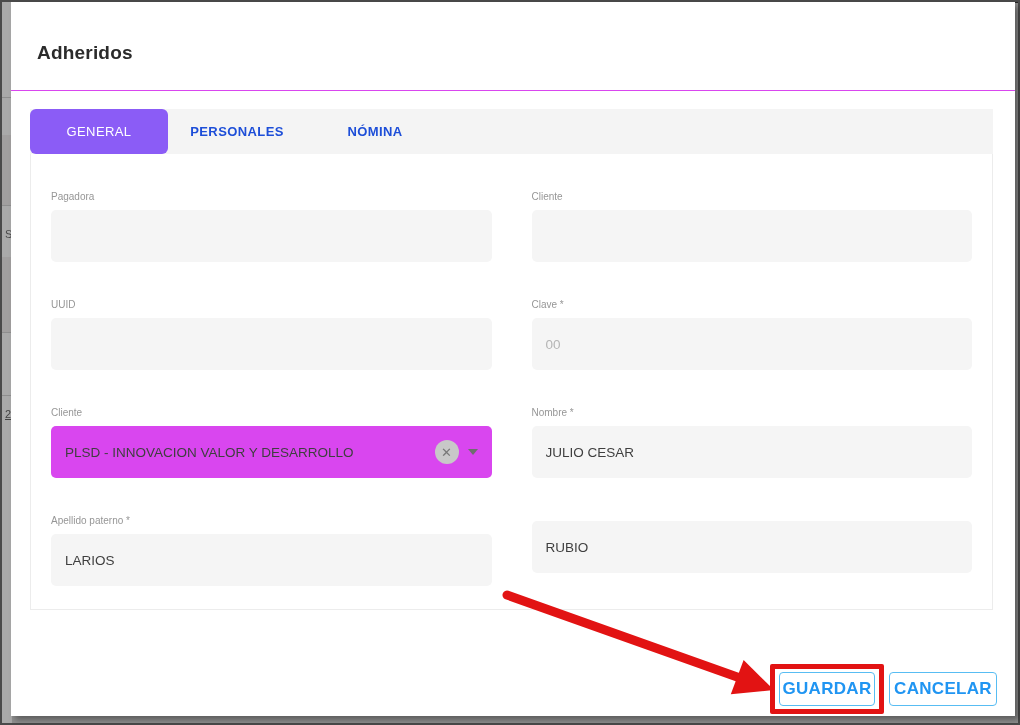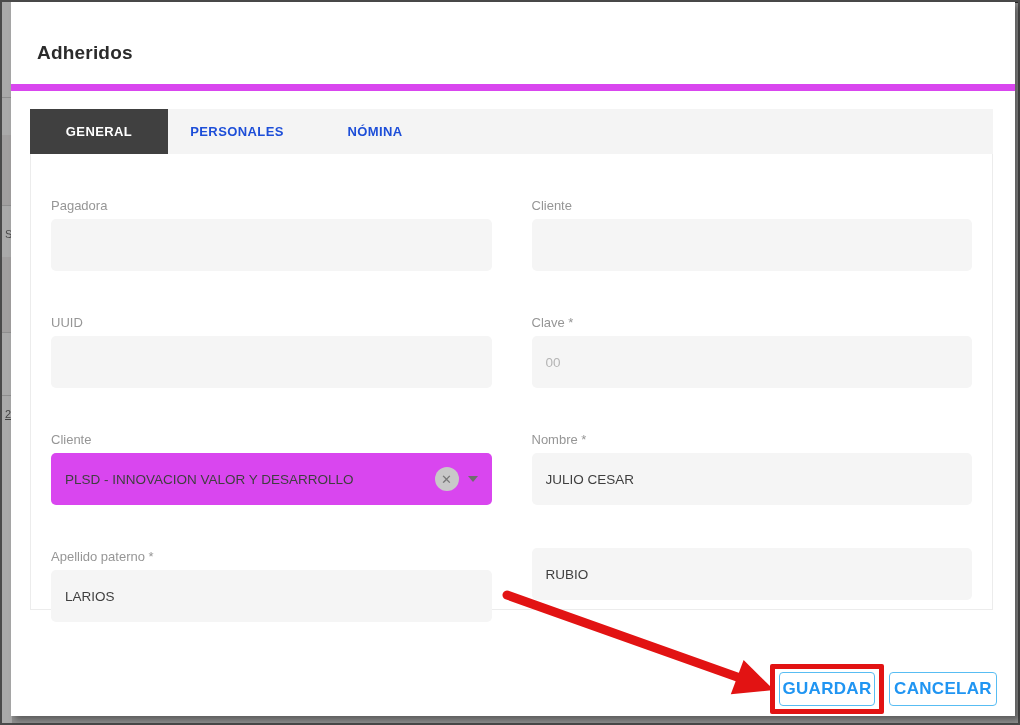--- a/index.html
+++ b/index.html
@@ -15,38 +15,38 @@
   .backdrop-strip .rowshade { position:absolute; left:0; width:10px; background:#a19f9f; }
   .backdrop-strip .line { position:absolute; left:0; width:10px; height:1px; background:#8e8e8e; }
   .backdrop-frag { position:absolute; left:3px; font-size:11px; color:#4a4a4a; }
   .backdrop-frag.linkish { text-decoration:underline; color:#444; }
 
   
   .modal { position:absolute; left:11px; top:2px; width:1004px; height:714px;
            background:#ffffff; box-shadow:4px 4px 6px rgba(0,0,0,0.35); }
 
   .modal-header { position:absolute; left:0; top:0; width:100%; height:89px;
-                  border-bottom:7px solid #d946ef; }
+                  border-bottom:1px solid #d946ef; }
   .modal-title { position:absolute; left:26px; top:40px; font-size:19px; font-weight:600;
                  color:#2b2b2b; letter-spacing:0.2px; }
 
   
   .tabs { position:absolute; left:19px; top:107px; width:963px; height:45px;
           background:#f4f4f4; display:flex; }
   .tab { width:138px; height:45px; display:flex; align-items:center; justify-content:center;
          font-size:13px; font-weight:700; color:#1d4ed8; letter-spacing:0.4px; cursor:pointer; }
-  .tab.active { background:#404040; color:#ffffff; font-weight:700; }
+  .tab.active { background:#8b5cf6; color:#ffffff; font-weight:400;border-radius:6px; }
 
   
   .panel { position:absolute; left:19px; top:152px; width:963px; height:456px;
            border:1px solid #ececec; border-top:none;
            display:grid; grid-template-columns:1fr 1fr; column-gap:40px;
            padding:0 20px; align-content:start; }
   .field { margin-top:36px; }
-  .field-label { font-size:13px; color:#969696; height:13px; line-height:13px;margin-top:9px; }
+  .field-label { font-size:10px; color:#969696; height:13px; line-height:13px; }
   .field-input { margin-top:7px; height:52px; width:100%; background:#f5f5f5;
                  border:none; border-radius:5px; padding:0 14px; font-size:13.5px;
                  color:#3f3f3f; font-family:"Liberation Sans", sans-serif; outline:none; }
   .field-input::placeholder { color:#b5b5b5; opacity:1; }
 
   .select-box { margin-top:7px; height:52px; background:#d946ef; border-radius:5px;
                 display:flex; align-items:center; padding:0 14px; cursor:pointer; position:relative; }
   .select-value { font-size:13.5px; color:#3f3f3f; flex:1 1 auto; white-space:nowrap;
                   overflow:hidden; }
   .clear-circle { width:24px; height:24px; border-radius:50%; background:#c8c8c8;

